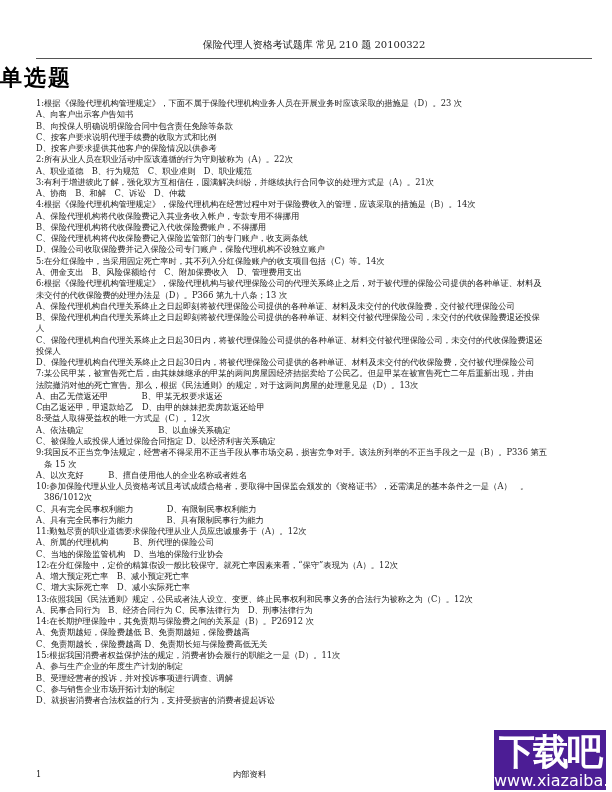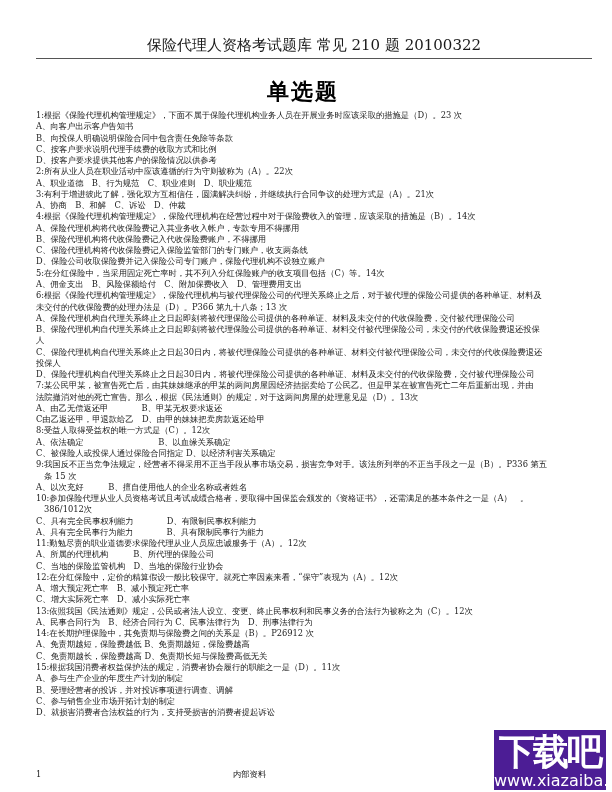--- a/index.html
+++ b/index.html
@@ -2,30 +2,30 @@
 <html><head>
 <meta charset="utf-8">
 <style>
   html, body { margin: 0; padding: 0; }
   body {
     width: 612px; height: 792px; background: #ffffff; position: relative; overflow: hidden;
     font-family: "DejaVu Serif", "Liberation Serif", serif; color: #1a1a1a;
   }
   .header {
     position: absolute; left: 36px; top: 38px; width: 556px; height: 20px;
-    border-bottom: 1px solid #555; text-align: center; font-size: 15px; line-height: 14px;
+    border-bottom: 1px solid #555; text-align: center; font-size: 10px; line-height: 14px;
   }
   .title {
-    position: absolute; left: 0; top: 64px; width: 606px; text-align: center;
+    position: absolute; left: 0; top: 64px; width: 606px; 
     font-family: "DejaVu Sans", sans-serif; font-weight: bold; font-size: 22px; line-height: 28px;
-    letter-spacing: 2px; color: #000; margin-top: 14px;
+    letter-spacing: 2px; color: #000;
   }
   .content {
     position: absolute; left: 36px; top: 98px; width: 560px;
-    font-size: 8.3px; line-height: 11.28px; white-space: nowrap; margin-top: 12px;
+    font-size: 8.3px; line-height: 11.28px; white-space: nowrap;
   }
   .line { height: 11.28px; overflow: visible; }
   .indent { padding-left: 8px; }
   .footer {
     position: absolute; left: 36px; top: 769px; width: 500px; font-size: 8.3px; line-height: 11px;
   }
   .footer .page { position: absolute; left: 0; top: 0; }
   .footer .center { position: absolute; left: 197px; top: 0; font-family: Liberation Serif, serif; }
   .watermark {
     position: absolute; left: 494px; top: 730px; width: 112px; height: 60px; background: #4c1d95;

